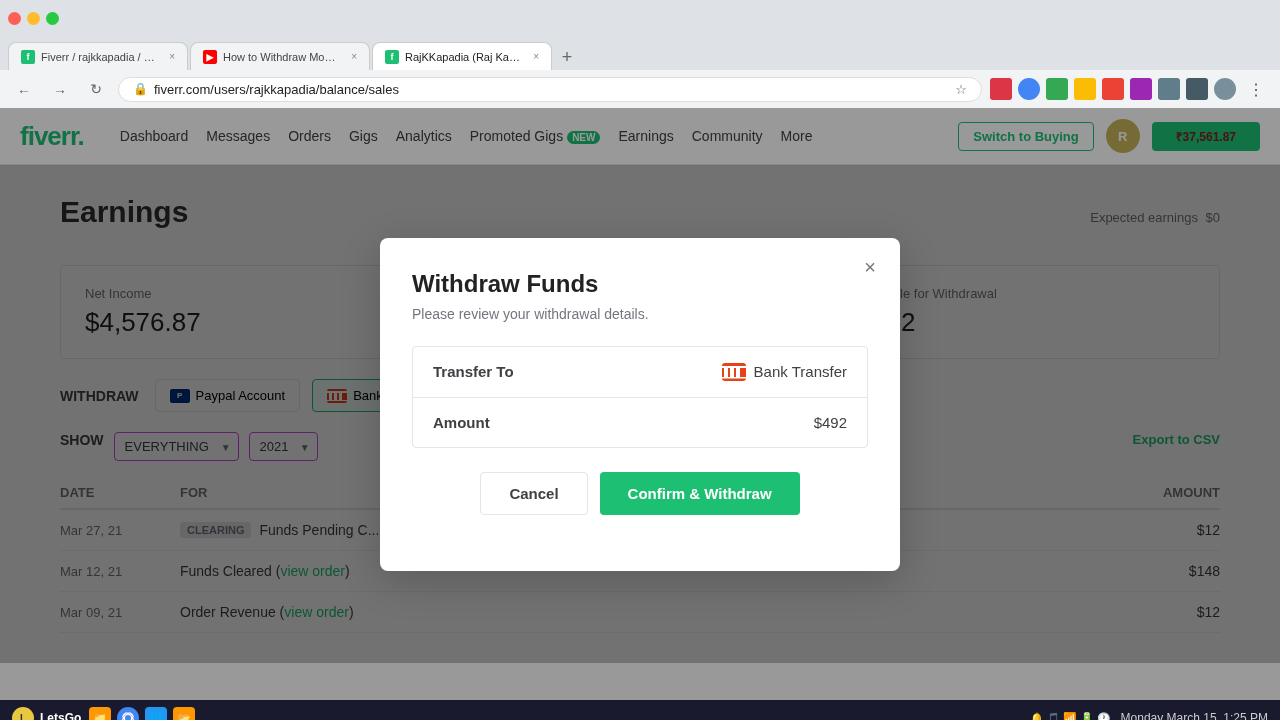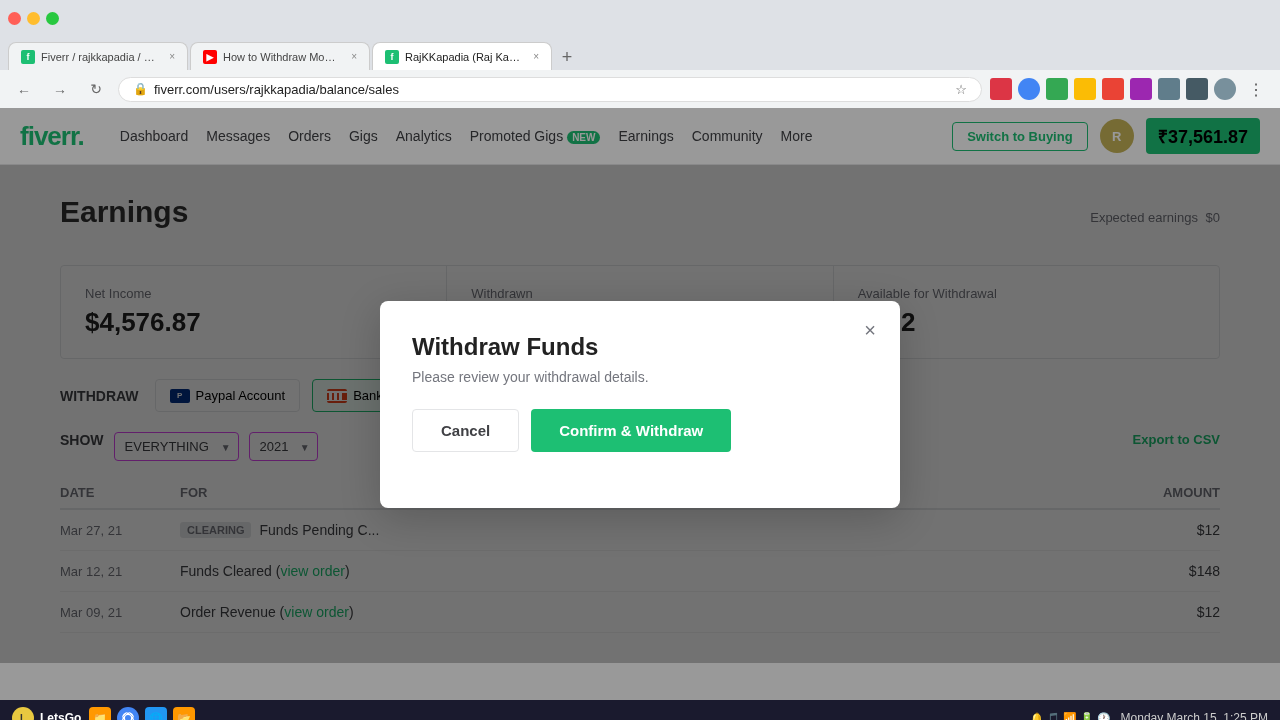--- a/index.html
+++ b/index.html
@@ -28,30 +28,30 @@
     
     .fiverr-nav { display: flex; align-items: center; padding: 0 20px; height: 57px; border-bottom: 1px solid #e4e5e7; background: #fff; gap: 36px; }
     .fiverr-logo { font-size: 26px; font-weight: 900; color: #1dbf73; letter-spacing: -1px; }
     .nav-links { display: flex; gap: 18px; align-items: center; }
     .nav-link { font-size: 14px; color: #404145; cursor: pointer; white-space: nowrap; }
     .nav-promoted { display: flex; align-items: flex-end; gap: 4px; }
     .nav-badge { background: #1dbf73; color: #fff; font-size: 10px; padding: 1px 5px; border-radius: 8px; font-weight: 600; }
     .nav-right { margin-left: auto; display: flex; align-items: center; gap: 12px; }
     .switch-btn { border: 1px solid #1dbf73; color: #1dbf73; background: none; padding: 6px 14px; border-radius: 4px; font-size: 13px; font-weight: 600; cursor: pointer; }
     .avatar { width: 34px; height: 34px; border-radius: 50%; background: #c5b358; display: flex; align-items: center; justify-content: center; color: #fff; font-size: 13px; font-weight: 600; }
-    .balance { background: #1dbf73; color: #000000; padding: 6px 12px; border-radius: 4px; font-size: 18px; font-weight: 600; }
+    .balance { background: #1dbf73; color: #7f1d1d; padding: 6px 24px; border-radius: 4px; font-size: 12px; font-weight: 600; }
 
     
     .main-content { padding: 30px 60px; position: relative; background: #fff; }
     .page-title { font-size: 30px; font-weight: 700; color: #333; margin-bottom: 20px; }
     .earnings-cards { display: flex; gap: 0; border: 1px solid #e4e5e7; border-radius: 4px; margin-bottom: 20px; }
     .earnings-card { flex: 1; padding: 20px 24px; border-right: 1px solid #e4e5e7; }
     .earnings-card:last-child { border-right: none; }
     .card-label { font-size: 13px; color: #74767e; margin-bottom: 6px; }
-    .card-value { font-size: 26px; font-weight: 700; color: #222; }
+    .card-value { font-size: 26px; font-weight: 400; color: #222; }
     .card-value.available { color: #222; }
 
     .withdraw-section { display: flex; gap: 12px; margin-bottom: 20px; align-items: center; }
     .withdraw-label { font-size: 14px; font-weight: 600; color: #404145; margin-right: 4px; }
     .payment-btn { display: flex; align-items: center; gap: 6px; padding: 8px 14px; border: 1px solid #e4e5e7; border-radius: 4px; background: #fff; cursor: pointer; font-size: 13px; }
     .payment-btn.active { border-color: #1dbf73; background: #f0fdf6; }
     .paypal-icon { width: 20px; height: 14px; background: #003087; border-radius: 2px; display: flex; align-items: center; justify-content: center; color: #fff; font-size: 8px; font-weight: bold; }
     .bank-icon { width: 20px; height: 14px; display: flex; align-items: center; justify-content: center; }
 
     .show-section { display: flex; gap: 10px; margin-bottom: 16px; }
@@ -83,21 +83,21 @@
     .modal-close { position: absolute; top: 16px; right: 16px; background: none; border: none; font-size: 20px; color: #74767e; cursor: pointer; width: 28px; height: 28px; display: flex; align-items: center; justify-content: center; border-radius: 50%; }
     .modal-title { font-size: 24px; font-weight: 700; color: #222; margin-bottom: 8px; }
     .modal-subtitle { font-size: 14px; color: #74767e; margin-bottom: 24px; }
 
     .detail-table { border: 1px solid #e4e5e7; border-radius: 4px; margin-bottom: 24px; overflow: hidden; }
     .detail-row { display: flex; align-items: center; padding: 16px 20px; }
     .detail-row:not(:last-child) { border-bottom: 1px solid #e4e5e7; }
     .detail-label { font-size: 15px; font-weight: 600; color: #404145; }
     .detail-value { margin-left: auto; display: flex; align-items: center; gap: 8px; font-size: 15px; color: #404145; }
 
-    .modal-actions { display: flex; gap: 12px; justify-content: flex-start; margin-bottom: 24px; }
+    .modal-actions { display: flex; gap: 12px; justify-content: center; margin-bottom: 24px; }
     .cancel-btn { padding: 12px 28px; border: 1px solid #e4e5e7; border-radius: 4px; background: #fff; color: #404145; font-size: 15px; font-weight: 600; cursor: pointer; }
     .confirm-btn { padding: 12px 28px; border-radius: 4px; background: #1dbf73; border: none; color: #fff; font-size: 15px; font-weight: 600; cursor: pointer; }
 
     .modal-disclaimer { font-size: 13px; color: #74767e; line-height: 1.6; }
 
     
     .taskbar { width: 1280px; height: 36px; background: #1a1a2e; display: flex; align-items: center; padding: 0 12px; gap: 8px; }
     .taskbar-letsgo { display: flex; align-items: center; gap: 6px; color: #fff; font-size: 12px; font-weight: 600; }
     .taskbar-letsgo-icon { width: 22px; height: 22px; border-radius: 50%; background: #e8c840; display: flex; align-items: center; justify-content: center; font-size: 10px; font-weight: bold; color: #333; }
     .taskbar-right { margin-left: auto; display: flex; align-items: center; gap: 10px; color: #ccc; font-size: 12px; }
@@ -269,20 +269,40 @@
       <span class="td td-amount">$12</span>
     </div>
   </div>
 
   <div class="overlay">
     <div class="modal">
       <button class="modal-close">×</button>
       <h2 class="modal-title">Withdraw Funds</h2>
       <p class="modal-subtitle">Please review your withdrawal details.</p>
 
+      <div class="detail-table">
+        <div class="detail-row">
+          <span class="detail-label">Transfer To</span>
+          <span class="detail-value">
+            <svg width="24" height="18" viewBox="0 0 24 18">
+              <rect width="24" height="18" rx="3" fill="#e8421a"></rect>
+              <rect x="2" y="5" width="4" height="9" fill="#fff"></rect>
+              <rect x="8" y="5" width="4" height="9" fill="#fff"></rect>
+              <rect x="14" y="5" width="4" height="9" fill="#fff"></rect>
+              <rect x="0" y="3" width="24" height="2" fill="#fff"></rect>
+              <rect x="0" y="14" width="24" height="1.5" fill="#fff"></rect>
+            </svg>
+            <span>Bank Transfer</span>
+          </span>
+        </div>
+        <div class="detail-row">
+          <span class="detail-label">Amount</span>
+          <span class="detail-value">$492</span>
+        </div>
+      </div>
 
       <div class="modal-actions">
         <button class="cancel-btn">Cancel</button>
         <button class="confirm-btn">Confirm &amp; Withdraw</button>
       </div>
 
     </div>
   </div>
 </div>
 

